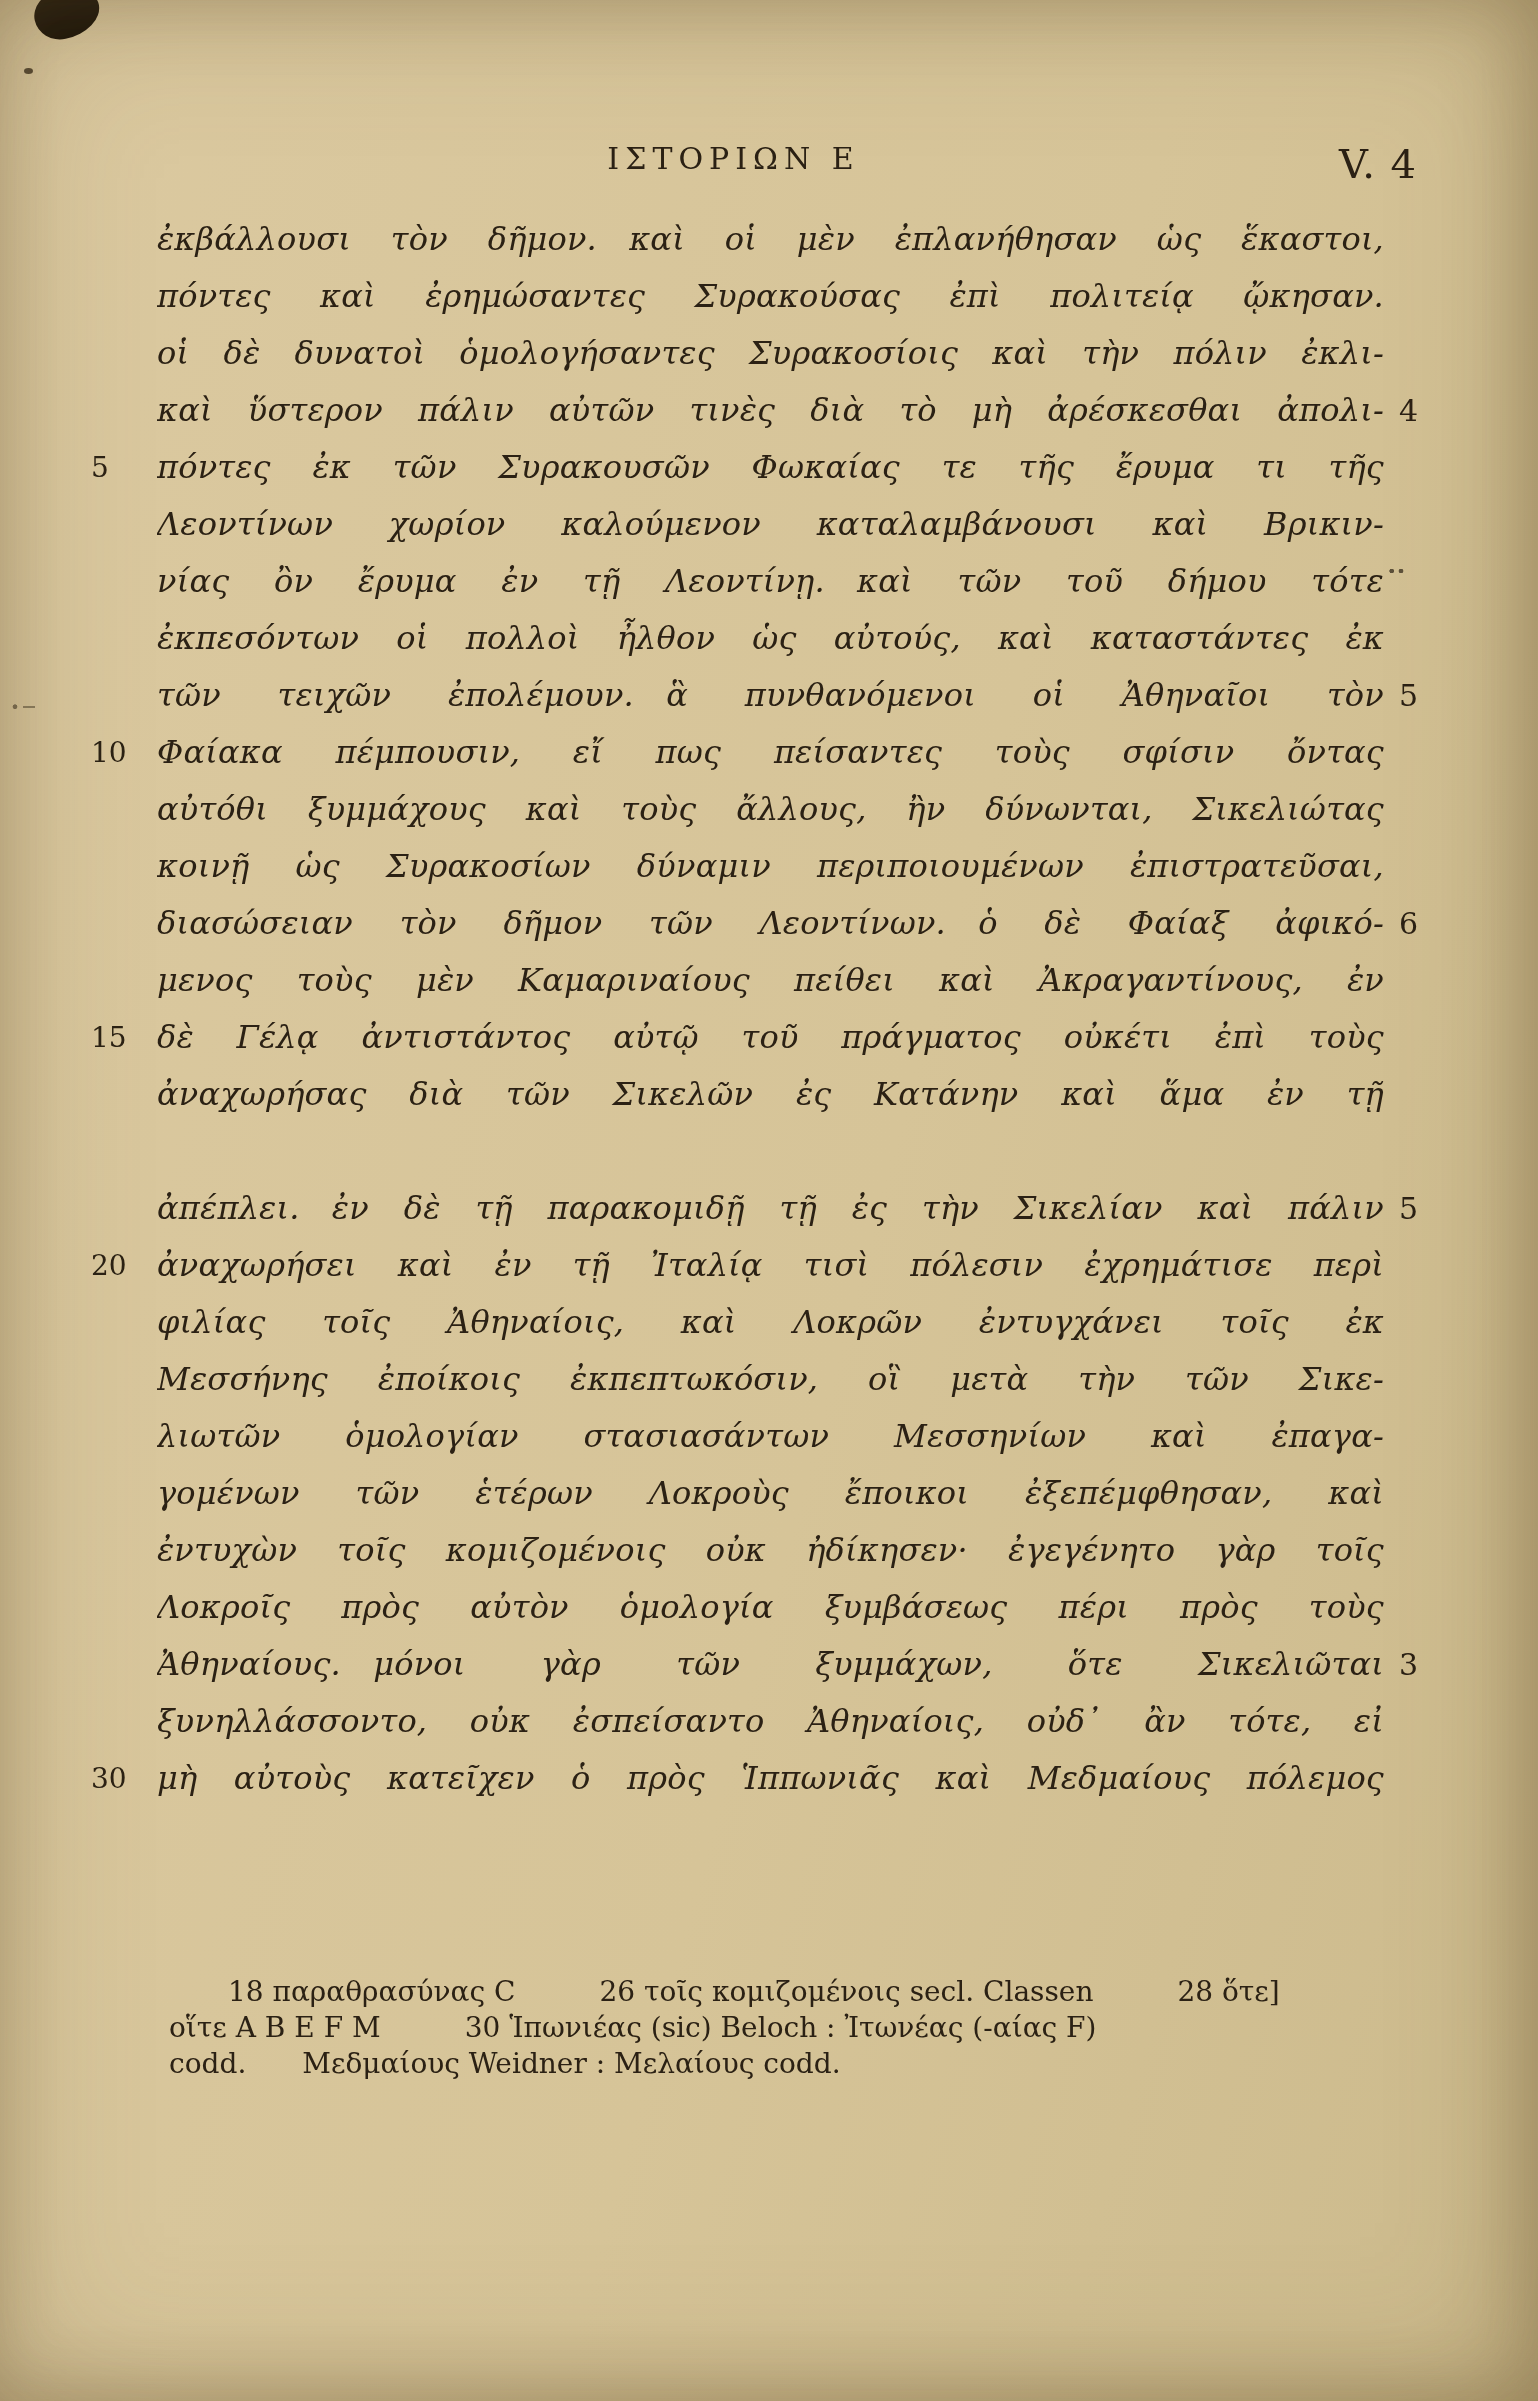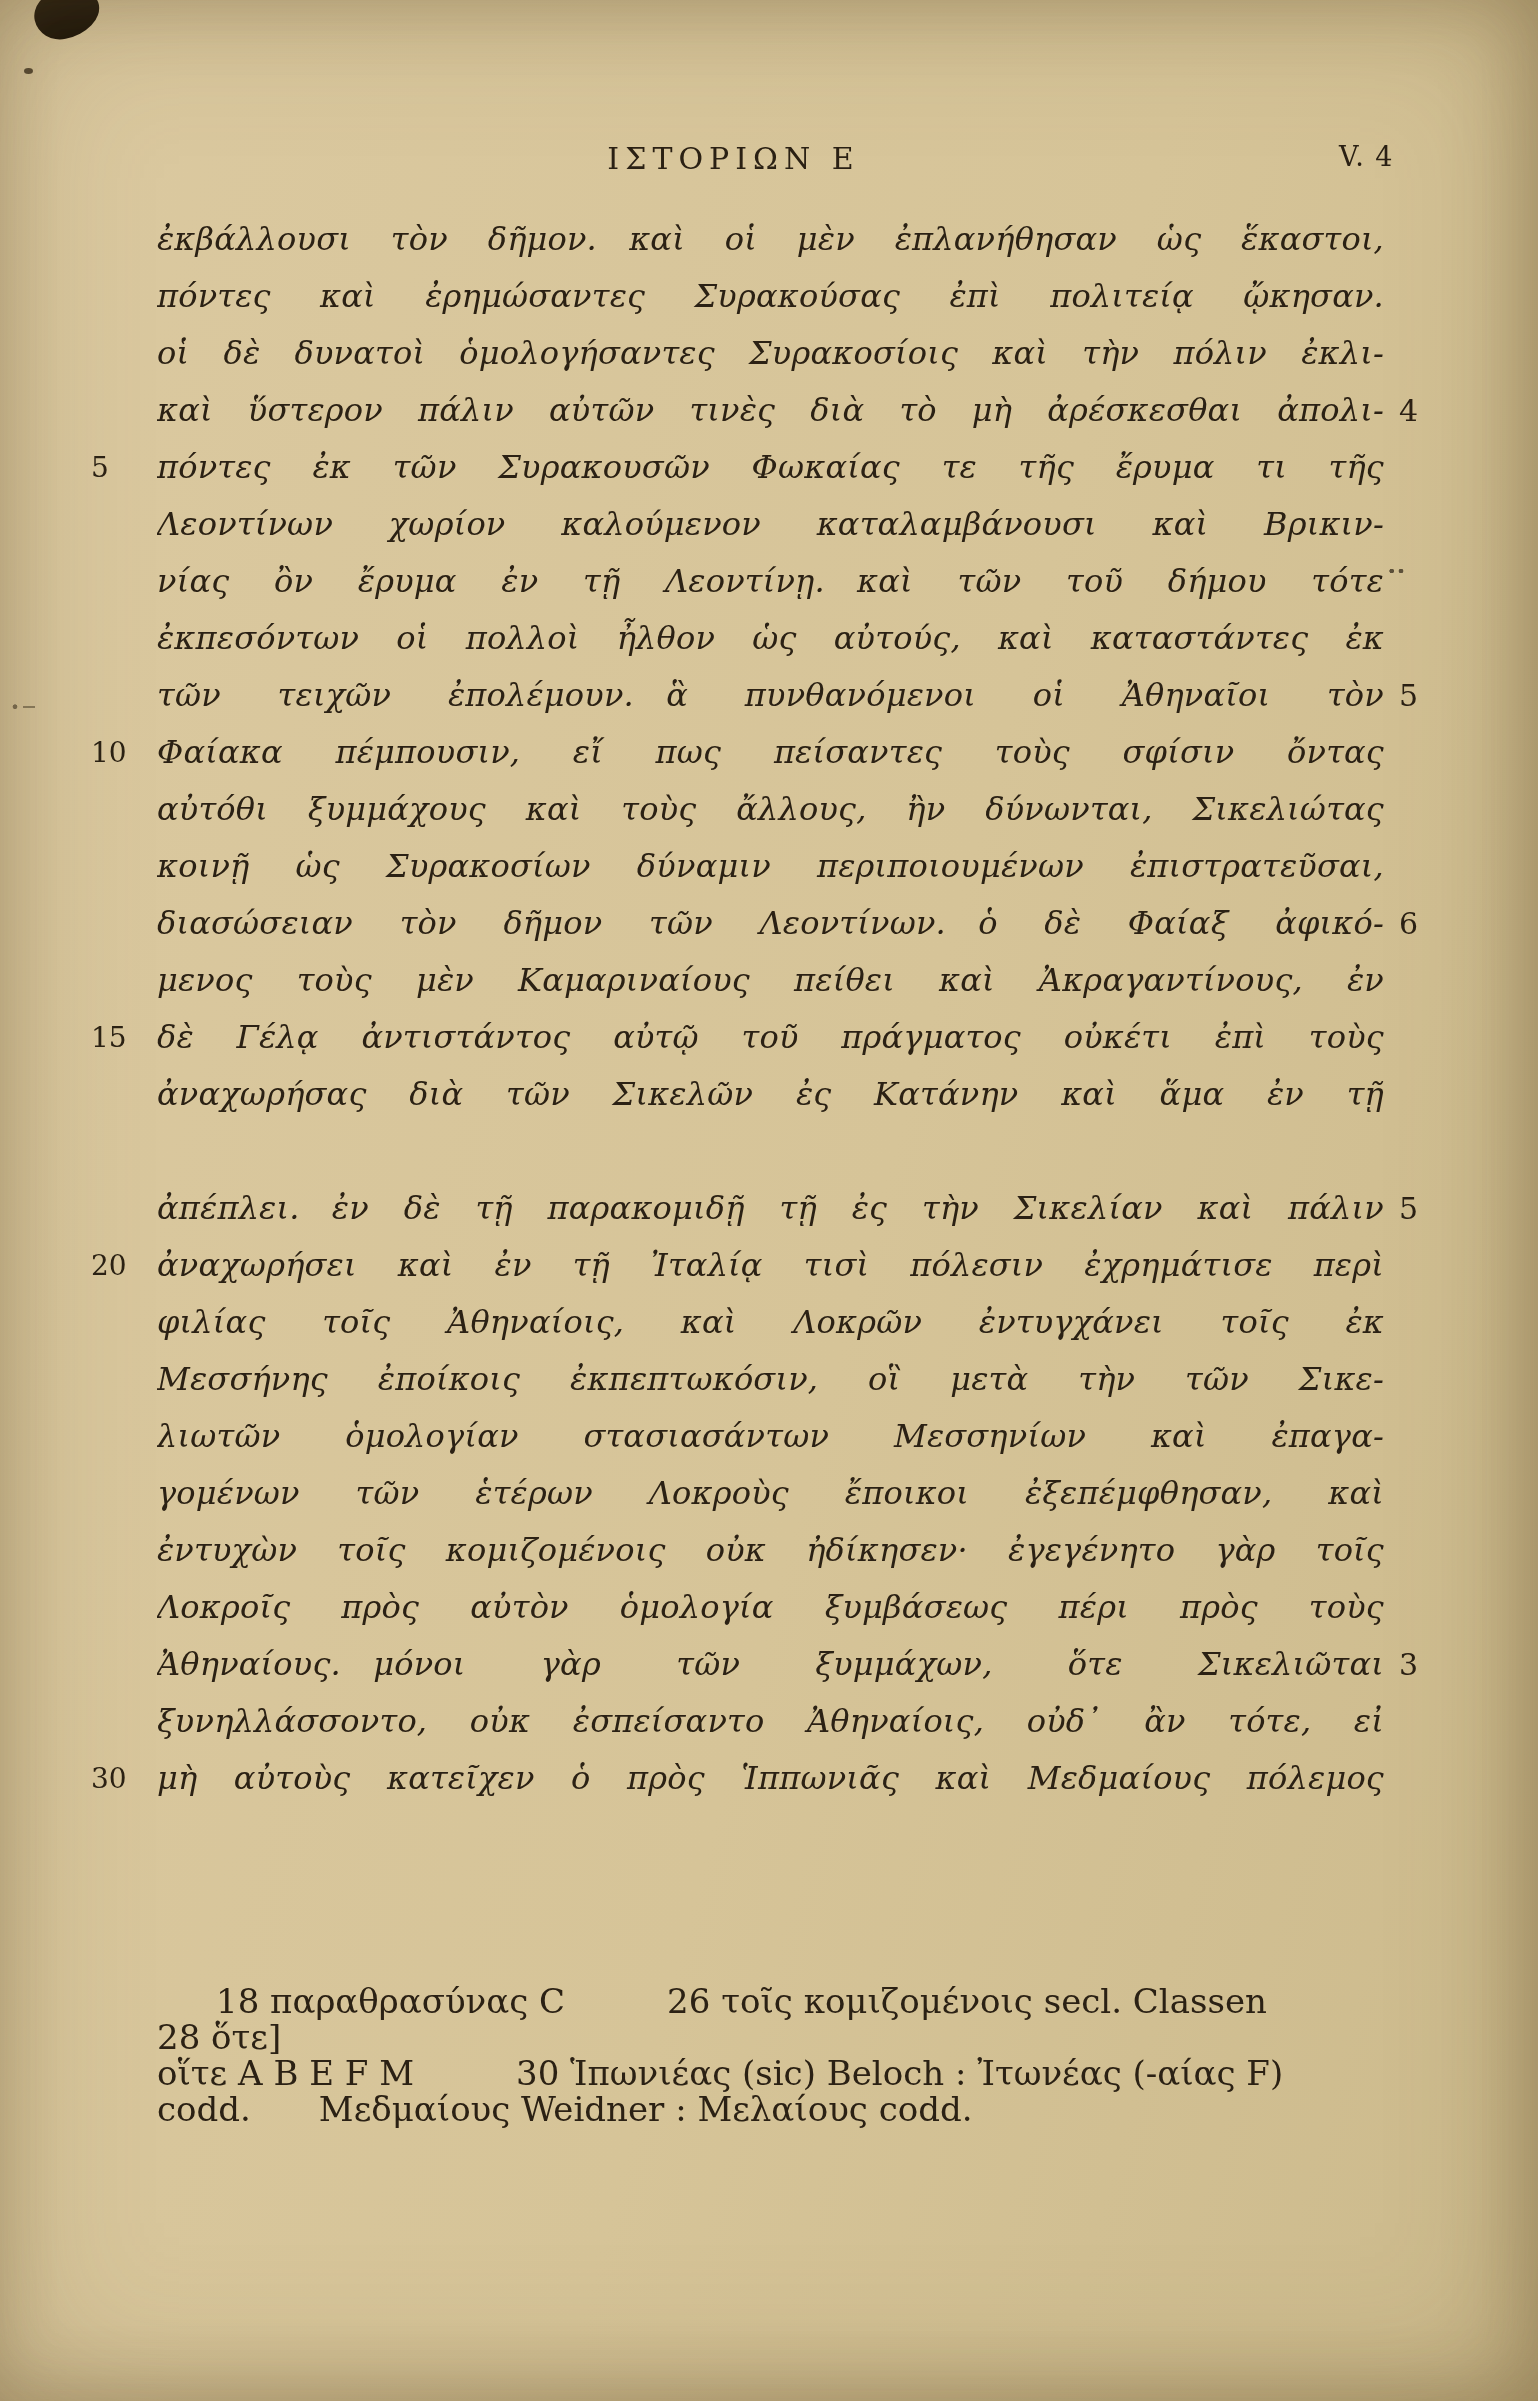--- a/index.html
+++ b/index.html
@@ -38,21 +38,21 @@
     left: calc(50% - 37px);
     transform: translateX(-50%);
     font-size: 30px;
     letter-spacing: 6px;
     white-space: pre;
   }
   .page-reference {
     position: absolute;
     left: 1339px;
     top: 141px;
-    font-size: 27px;
+    font-size: 40px;
     letter-spacing: 1.4px;
   }
   
   .text-block {
     position: absolute;
     top: 211px;
     left: 0;
     width: 1500px;
   }
   .line-row {
@@ -76,25 +76,24 @@
     overflow: hidden;
   }
   .lsec {
     padding-left: 15px;
     font-size: 30px;
   }
   
   .apparatus {
     position: absolute;
     top: 1974px;
-    left: 157px;
+    left: 169px;
     width: 1227px;
-    font-size: 34px;
+    font-size: 28px;
     line-height: 36px;
-    margin-top: 9px;
   }
   .app-line {
     white-space: pre-wrap;
   }
   .app-line.first {
     text-indent: 59px;
   }
   
   .ink-blot {
     position: absolute;

